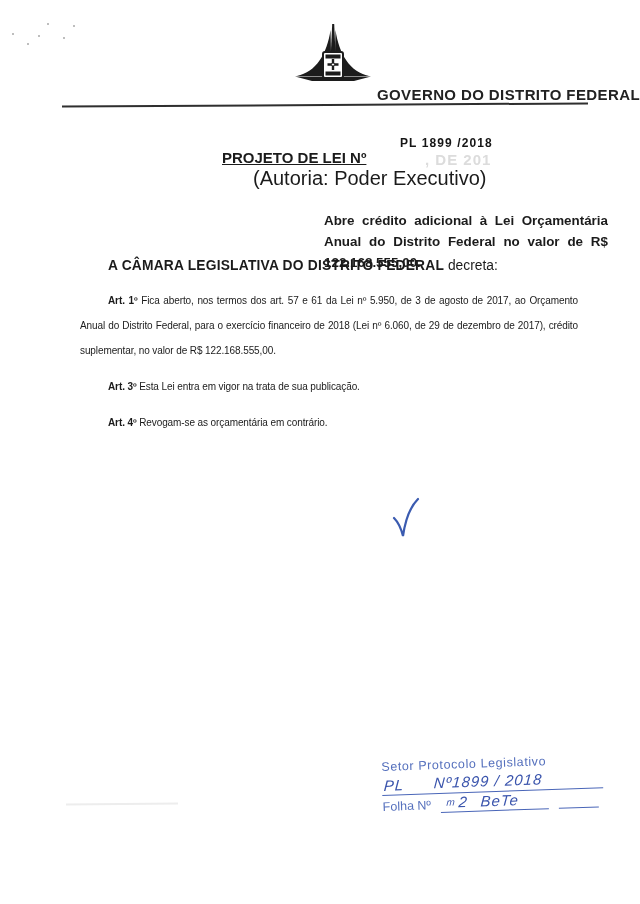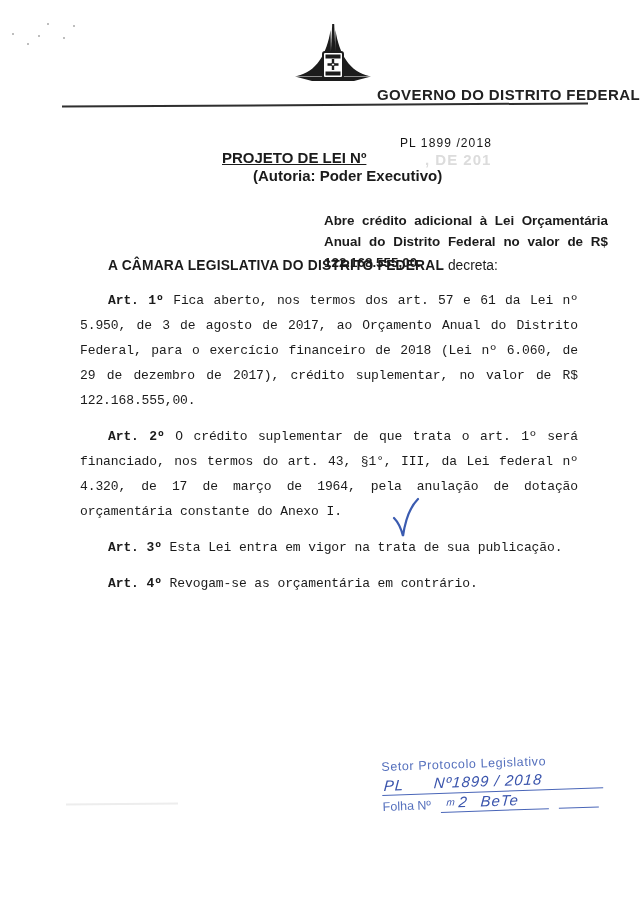--- a/index.html
+++ b/index.html
@@ -23,47 +23,47 @@
   }
   .header-rule{
     left:62px;top:104px;width:526px;height:0;
     border-top:2px solid #2f2f2f;
     transform:rotate(-0.35deg);
   }
 
   
   .protocol-top{
     left:400px;top:136px;
-    font-weight:normal;font-size:12px;letter-spacing:1.1px;
+    font-weight:bold;font-size:12px;letter-spacing:1.1px;
     color:#151515;
   }
 
   
   .title-line1{left:222px;top:149px;font-weight:bold;font-size:15px;text-decoration:underline;}
   .title-ghost{left:425px;top:151px;font-weight:bold;font-size:15px;color:#dcdcdc;letter-spacing:1px;}
-  .title-line2{left:253px;top:167px;font-weight:bold;font-size:15px;}
+  .title-line2{left:253px;top:167px;font-weight:normal;font-size:20px;}
 
   
   .ementa{
     left:324px;top:197px;width:284px;
     font-weight:bold;font-size:13.4px;line-height:21px;
     text-align:justify;
   }
 
   
   .body-block{left:80px;top:256px;width:498px;}
   .body-block p{margin:0 0 11px 0;}
   .preamble{
     text-indent:28px;font-size:13.8px;line-height:20px;
     margin-bottom:12px !important;
   }
   .preamble b{letter-spacing:.2px;}
   .article{
     text-indent:28px;text-align:justify;
-    font-size:13px;line-height:25px;letter-spacing:-0.1px;font-family:Liberation Mono, monospace;
+    font-size:10px;line-height:25px;letter-spacing:-0.1px;
   }
 
   
   .check{left:391px;top:496px;width:30px;height:46px;}
 
   
   .stamp{
     left:382px;top:756px;width:226px;
     transform:rotate(-2deg);
     color:#5570bd;
@@ -131,21 +131,20 @@
   <div class="abs title-ghost">, DE 201</div>
   <div class="abs title-line2">(Autoria: Poder Executivo)</div>
 
   <p class="abs ementa">Abre crédito adicional à Lei Orçamentária Anual do Distrito Federal no valor de R$ 122.168.555,00.</p>
 
   <div class="abs body-block">
     <p class="preamble"><b>A CÂMARA LEGISLATIVA DO DISTRITO FEDERAL</b><span> decreta:</span></p>
 
     <p class="article"><b>Art. 1º</b><span> Fica aberto, nos termos dos art. 57 e 61 da Lei nº 5.950, de 3 de agosto de 2017, ao Orçamento Anual do Distrito Federal, para o exercício financeiro de 2018 (Lei nº 6.060, de 29 de dezembro de 2017), crédito suplementar, no valor de R$ 122.168.555,00.</span></p>
 
-    <p class="article"><b>Art. 2º</b><span> O crédito suplementar de que trata o art. 1º será financiado, nos termos do art. 43, §1°, III, da Lei federal nº 4.320, de 17 de março de 1964, pela anulação de dotação orçamentária constante do Anexo I.</span></p>
 
     <p class="article"><b>Art. 3º</b><span> Esta Lei entra em vigor na trata de sua publicação.</span></p>
 
     <p class="article"><b>Art. 4º</b><span> Revogam-se as orçamentária em contrário.</span></p>
   </div>
 
   <svg class="abs check" viewBox="0 0 30 46" aria-hidden="true">
     <path d="M3 22 C 7 26, 10 32, 12 40 C 14 26, 19 11, 27 3" fill="none" stroke="#3b5bb0" stroke-width="2.2" stroke-linecap="round"></path>
   </svg>
 

